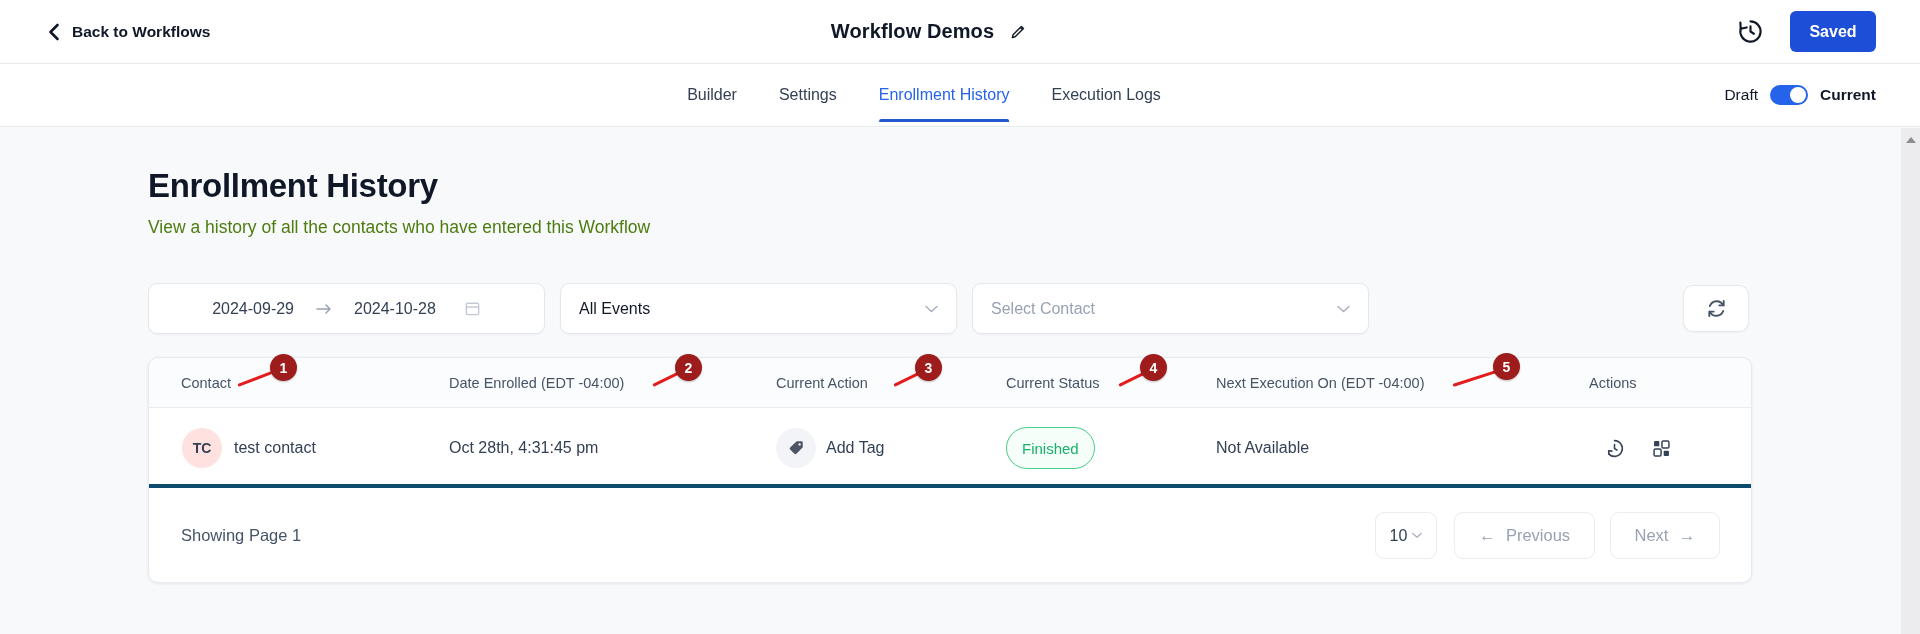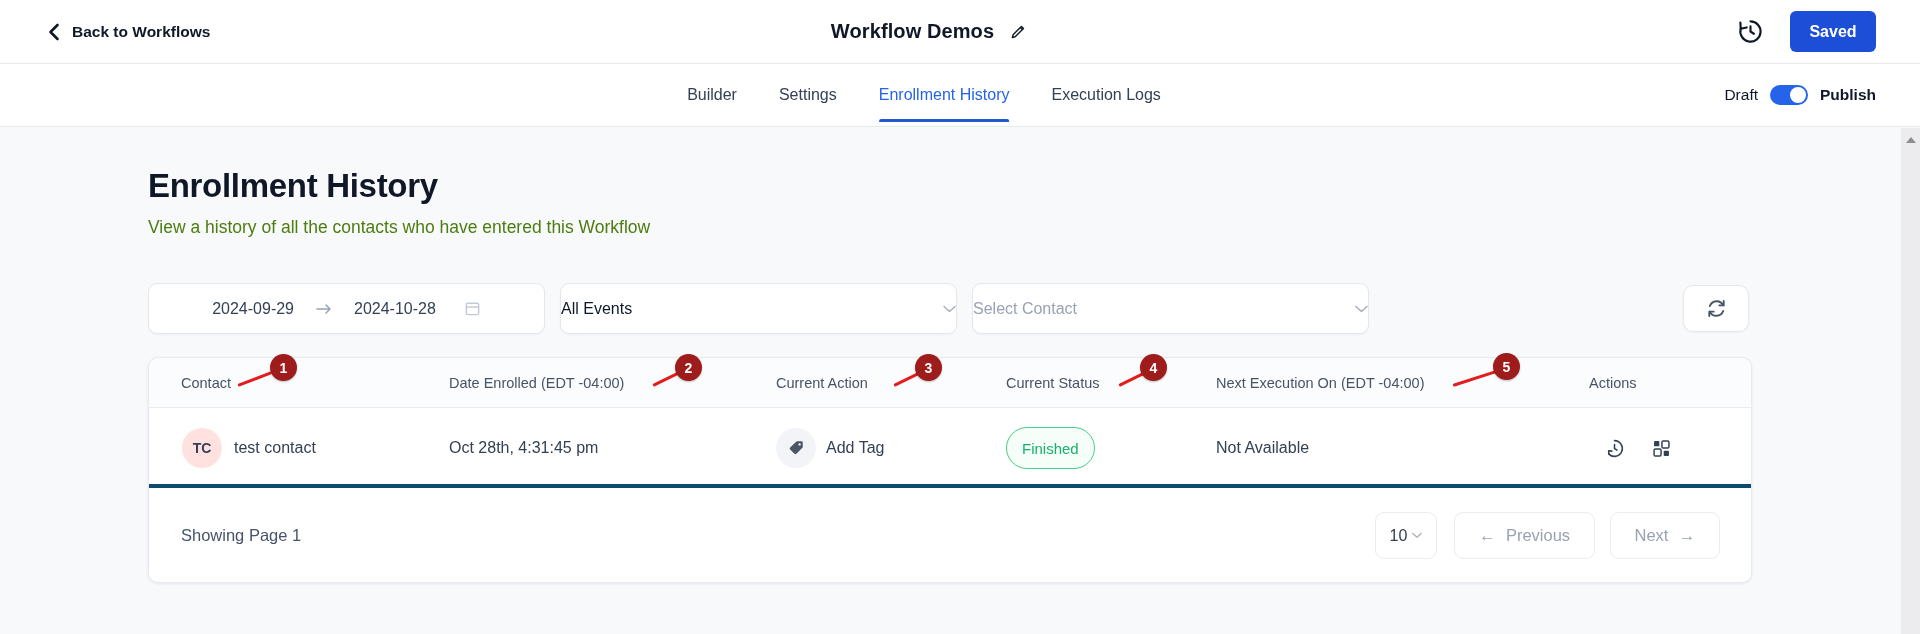--- a/index.html
+++ b/index.html
@@ -90,21 +90,21 @@
 
   
   .filter-box {
     position:absolute; top:156px; height:51px; background:#fff;
     border:1px solid #e4e7ec; border-radius:9px;
     box-shadow:0 1px 2px rgba(16,24,40,.04);
     display:flex; align-items:center;
   }
   .daterange { left:148px; width:397px; justify-content:center; gap:22px; cursor:pointer; }
   .date-text { font-size:16px; color:#344054; }
-  .select-box { padding:0 0; justify-content:space-between; cursor:pointer; }
+  .select-box { padding:0 18px; justify-content:space-between; cursor:pointer; }
   .events-select { left:560px; width:397px; }
   .contact-select { left:972px; width:397px; }
   .select-value { font-size:16px; color:#101828; }
   .select-placeholder { font-size:16px; color:#98a2b3; }
   .refresh-btn {
     position:absolute; left:1683px; top:158px; width:66px; height:47px;
     background:#fff; border:1px solid #e4e7ec; border-radius:10px;
     box-shadow:0 1px 2px rgba(16,24,40,.04);
     display:flex; align-items:center; justify-content:center; cursor:pointer;
   }
@@ -218,21 +218,21 @@
     <div class="tab">Builder</div>
     <div class="tab">Settings</div>
     <div class="tab active">Enrollment History</div>
     <div class="tab">Execution Logs</div>
   </div>
   <div class="publish-group">
     <span class="toggle-label" style="font-weight:500">Draft</span>
     <div class="toggle">
       <div class="knob"></div>
     </div>
-    <span class="toggle-label">Publish</span>
+    <span class="toggle-label">Current</span>
   </div>
 </nav>
 
 <main class="content">
 
   <div class="scrollbar">
     <div class="scroll-up-arrow"></div>
   </div>
 
   <h1 class="page-title">Enrollment History</h1>

